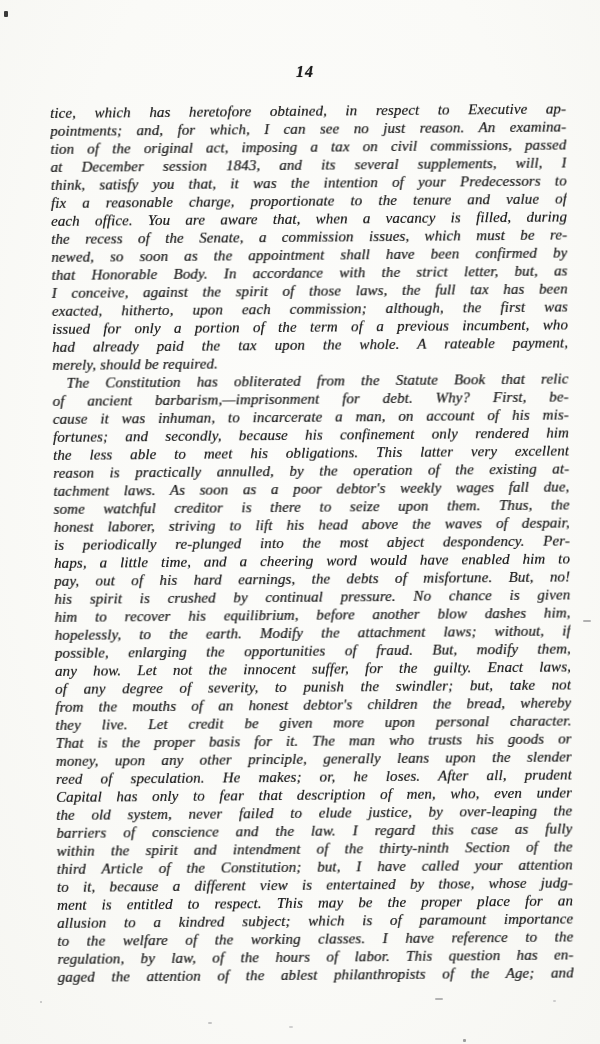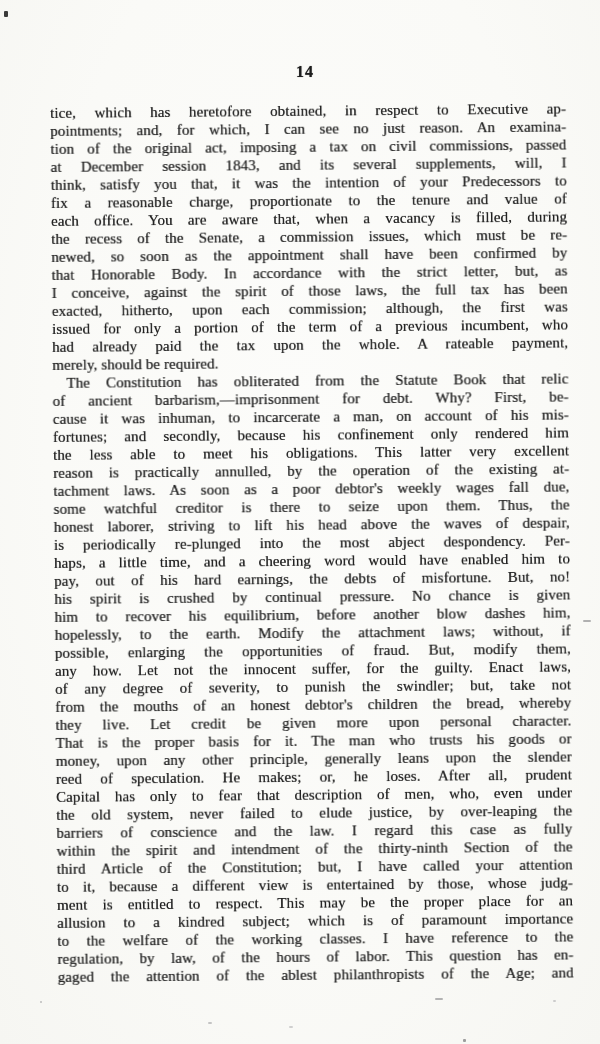--- a/index.html
+++ b/index.html
@@ -8,20 +8,21 @@
     background: #ffffff;
   }
   .page {
     position: relative;
     width: 600px;
     height: 1044px;
     overflow: hidden;
     background: radial-gradient(ellipse at 50% 40%, #fcfcfa 0%, #fafaf7 60%, #f6f6f2 100%);
     font-family: "Liberation Serif", serif;
     color: #212121;
+    font-style: italic;
   }
   .folio {
     position: absolute;
     top: 63px;
     left: 0;
     width: 100%;
     text-align: center;
     font-size: 16px;
     font-weight: 700;
     letter-spacing: 1px;

